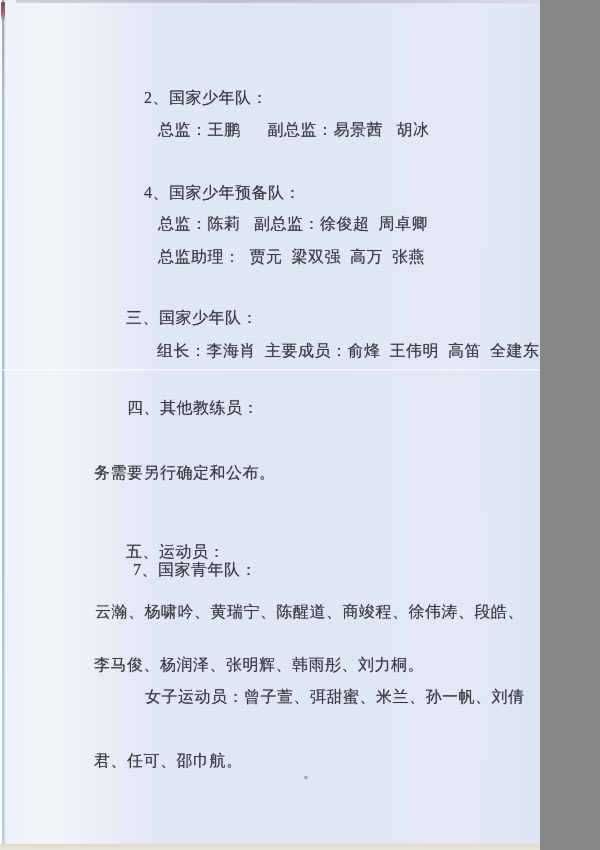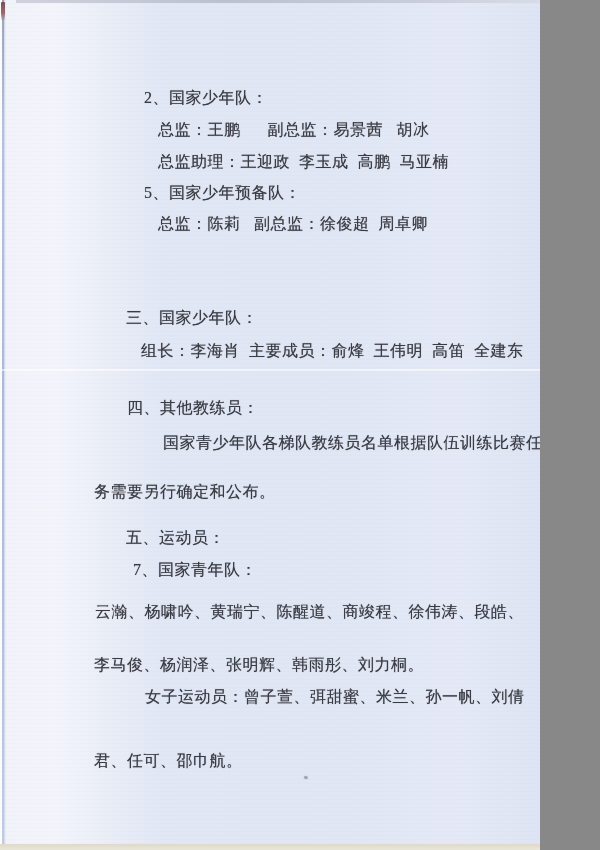--- a/index.html
+++ b/index.html
@@ -68,30 +68,29 @@
   <div class="texture"></div>
   <div class="edge-top"></div>
   <div class="edge-left-line"></div>
   <div class="red-mark"></div>
   <div class="hline"></div>
   <div class="speck"></div>
   <div class="edge-bottom"></div>
 
   <p class="line" style="top:88px;left:144px">2、国家少年队：</p>
   <p class="line" style="top:120px;left:158px">总监：王鹏      副总监：易景茜   胡冰</p>
-  <p class="line" style="top:152px;left:158px">总监助理：王迎政  李玉成  高鹏  马亚楠</p>
-  <p class="line" style="top:183px;left:144px">5、国家少年预备队：</p>
+  <p class="line" style="top:183px;left:144px">4、国家少年预备队：</p>
   <p class="line" style="top:214px;left:158px">总监：陈莉   副总监：徐俊超  周卓卿</p>
+  <p class="line" style="top:247px;left:158px">总监助理：  贾元  梁双强  高万  张燕</p>
 
   <p class="line" style="top:308px;left:126px">三、国家少年队：</p>
-  <p class="line" style="top:341px;left:141px">组长：李海肖  主要成员：俞烽  王伟明  高笛  全建东</p>
+  <p class="line" style="top:341px;left:157px">组长：李海肖  主要成员：俞烽  王伟明  高笛  全建东</p>
 
   <p class="line" style="top:398px;left:127px">四、其他教练员：</p>
-  <p class="line" style="top:433px;left:163px">国家青少年队各梯队教练员名单根据队伍训练比赛任</p>
-  <p class="line" style="top:482px;left:94px">务需要另行确定和公布。</p>
+  <p class="line" style="top:463px;left:94px">务需要另行确定和公布。</p>
 
-  <p class="line" style="top:528px;left:126px">五、运动员：</p>
+  <p class="line" style="top:542px;left:126px">五、运动员：</p>
   <p class="line" style="top:560px;left:133px">7、国家青年队：</p>
   <p class="line" style="top:602px;left:95px">云瀚、杨啸吟、黄瑞宁、陈醒道、商竣程、徐伟涛、段皓、</p>
   <p class="line" style="top:655px;left:94px">李马俊、杨润泽、张明辉、韩雨彤、刘力桐。</p>
   <p class="line" style="top:687px;left:145px">女子运动员：曾子萱、弭甜蜜、米兰、孙一帆、刘倩</p>
   <p class="line" style="top:751px;left:94px">君、任可、邵巾航。</p>
 </div>
 
 </body></html>

